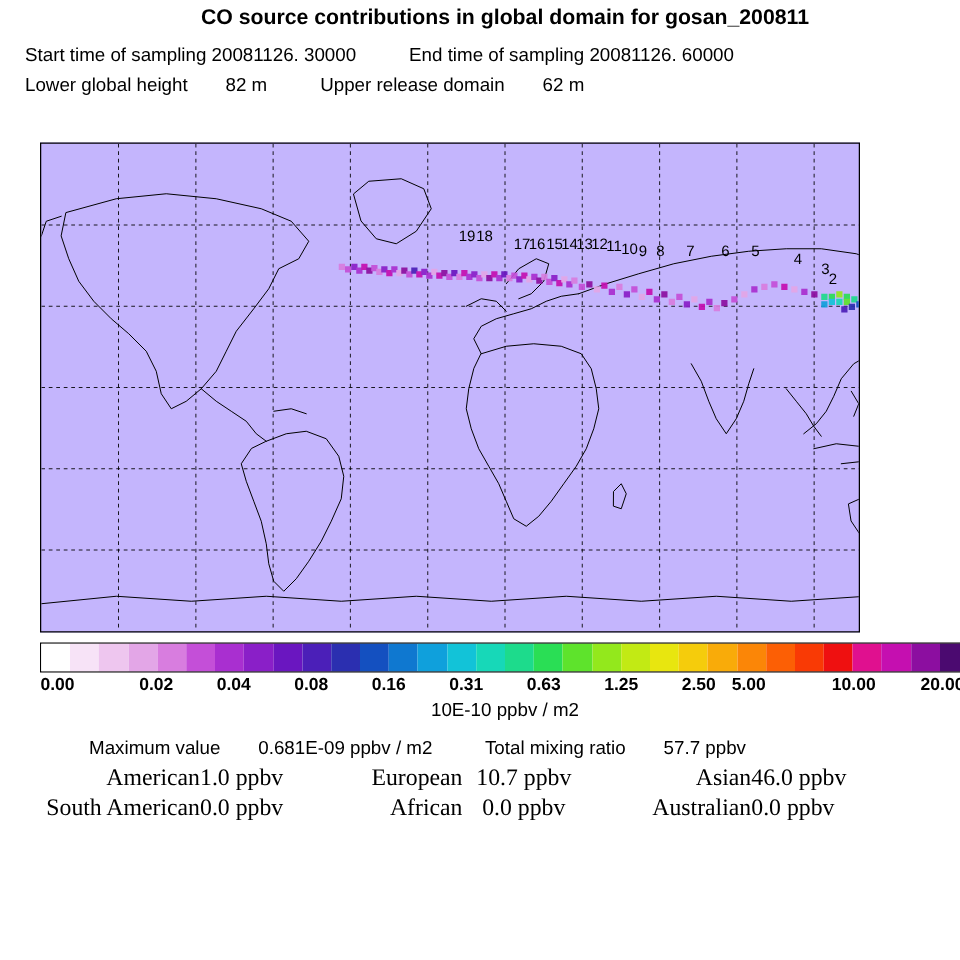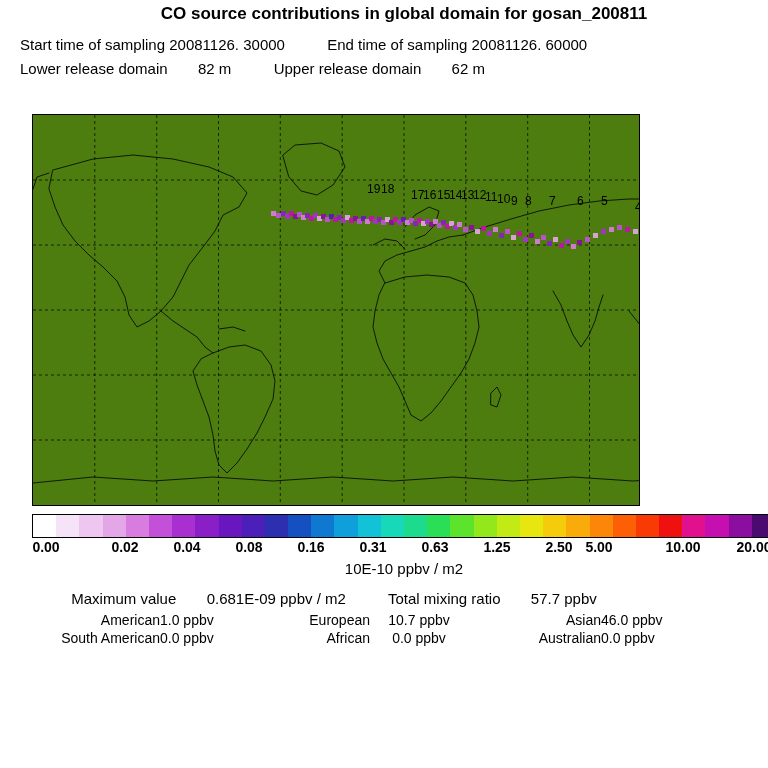--- a/index.html
+++ b/index.html
@@ -46,25 +46,25 @@
     display: inline-block;
   }
   .gap-lg { display: inline-block; width: 34px; }
   .gap-md { display: inline-block; width: 22px; }
 
   
   .map-frame {
     position: absolute;
     left: 12px;
     top: 114px;
-    width: 608px;
+    width: 656px;
     height: 392px;
     border: 1px solid #000000;
     box-sizing: border-box;
-    background: #4d7c0f;
+    background: #c4b5fd;
     overflow: hidden;
   }
   .map-svg { display: block; }
 
   
   .cbar-wrap {
     position: absolute;
     left: 12px;
     top: 514px;
     width: 744px;
@@ -108,21 +108,22 @@
     width: 628px;
   }
   .stat-row1 {
     text-align: center;
     font-size: 15px;
     margin-bottom: 4px;
   }
   .stat-grid {
     width: 700px;
     margin: 0 auto;
-    font-size: 14px;
+    font-size: 19px;
+    font-family: Liberation Serif, serif;
   }
   .stat-grid table {
     width: 100%;
     border-collapse: collapse;
   }
   .stat-grid td {
     padding: 1px 0;
     white-space: nowrap;
   }
   .cellA { width: 20%; text-align: right; padding-right: 10px; }
@@ -141,21 +142,21 @@
 
   <div class="hdr-line l1">
     <span class="hdr-col">Start time of sampling</span>
     <span class="hdr-col">20081126. 30000</span>
     <span class="gap-lg"></span>
     <span class="hdr-col">End time of sampling</span>
     <span class="hdr-col">20081126. 60000</span>
   </div>
 
   <div class="hdr-line l2">
-    <span class="hdr-col">Lower release domain</span>
+    <span class="hdr-col">Lower global height</span>
     <span class="gap-md"></span>
     <span class="hdr-col">82 m</span>
     <span class="gap-lg"></span>
     <span class="hdr-col">Upper release domain</span>
     <span class="gap-md"></span>
     <span class="hdr-col">62 m</span>
   </div>
 
 
   <div class="map-frame">

